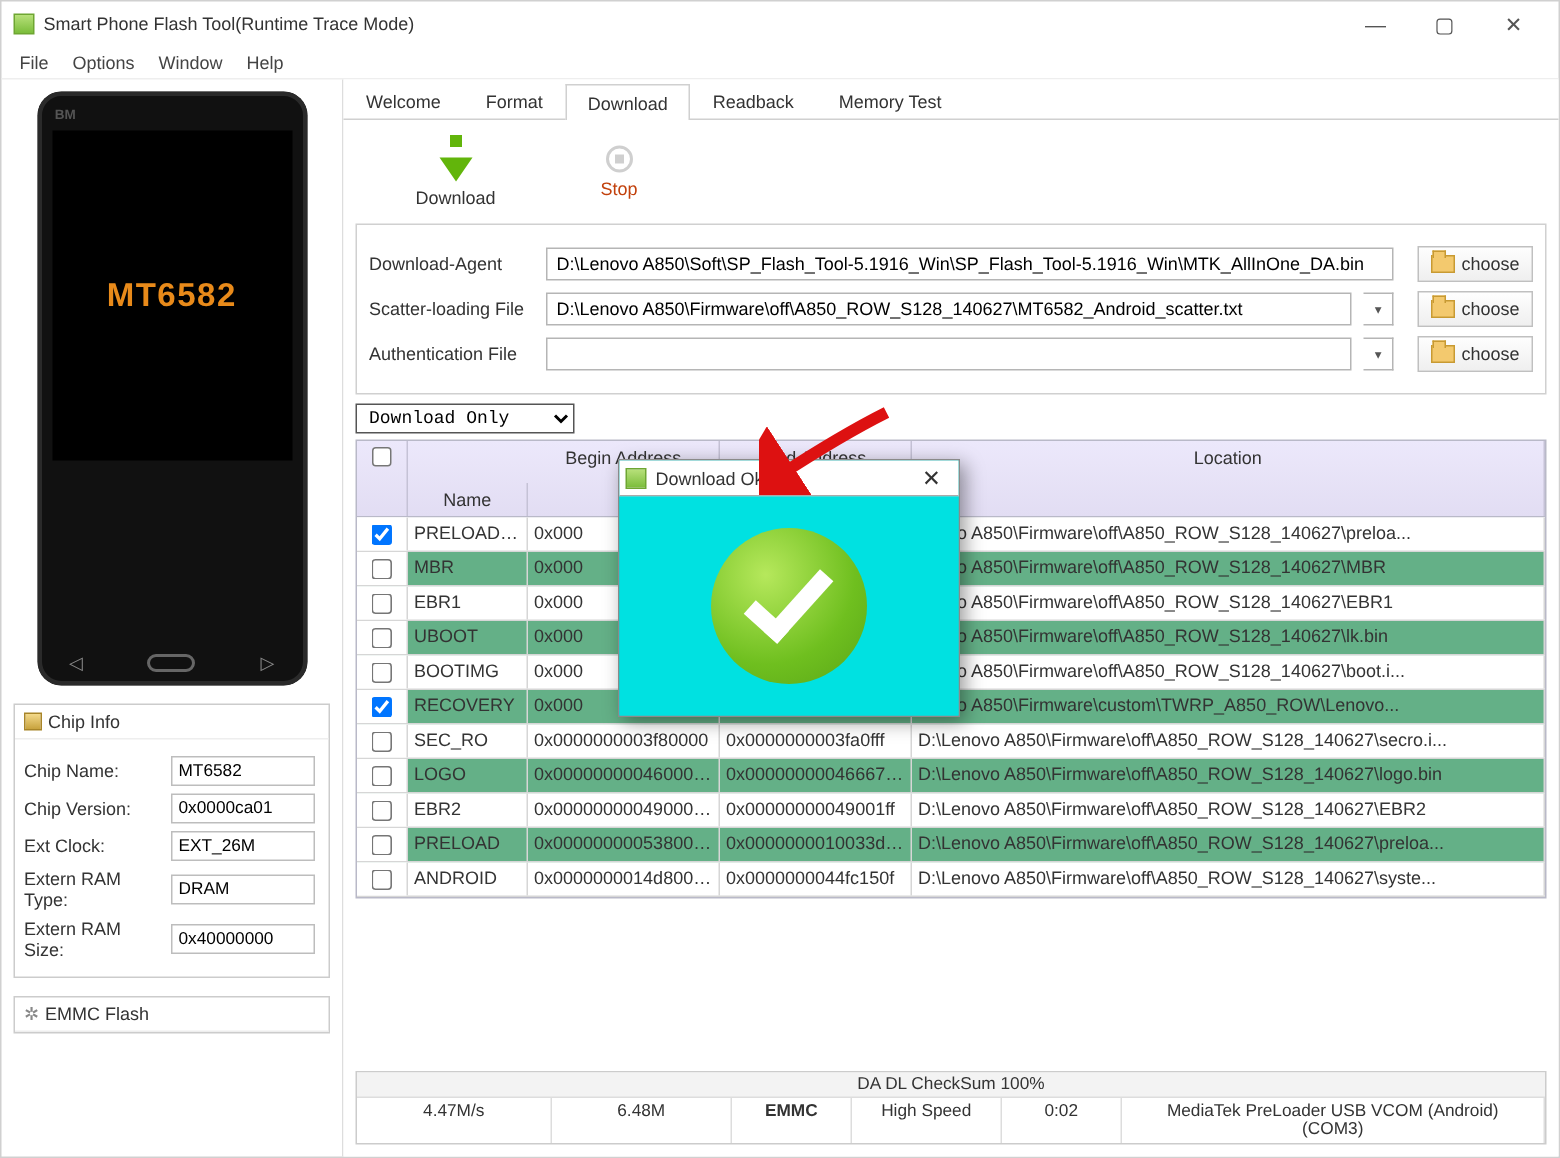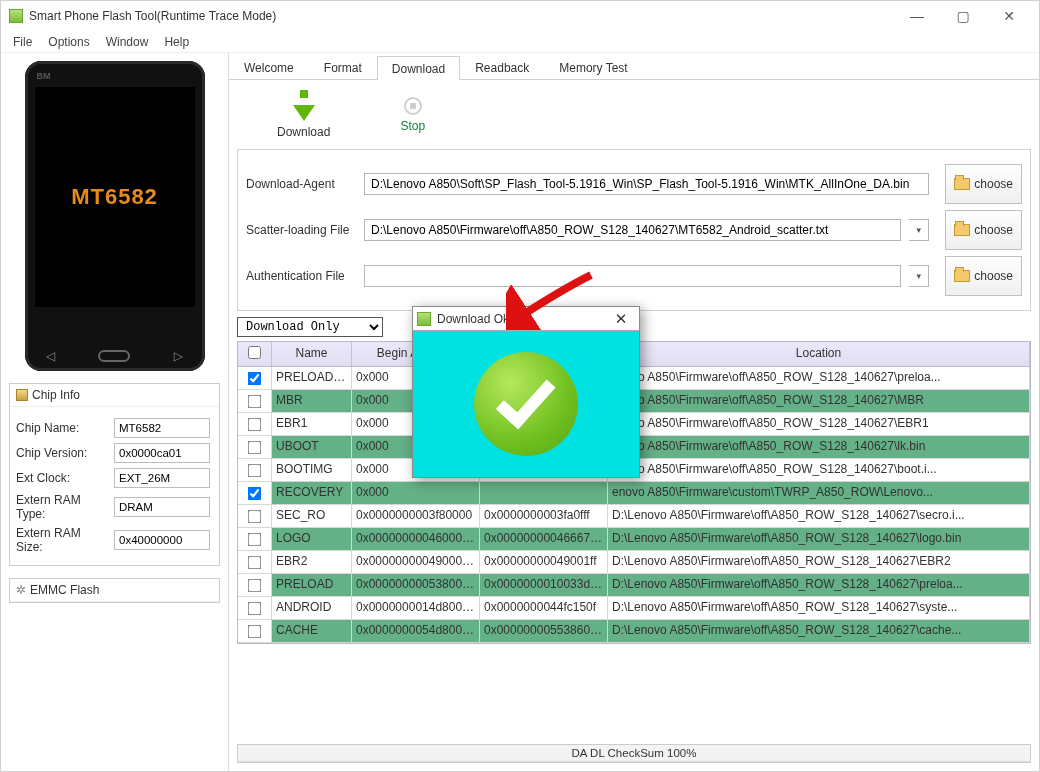--- a/index.html
+++ b/index.html
@@ -9,21 +9,21 @@
   .app-icon { width: 14px; height: 14px; background: linear-gradient(#b7e07a,#7bbd3b); border: 1px solid #6ea632; margin-right: 6px; }
   .title-text { flex: 1; font-size: 12px; color: #333; }
   .win-controls { display: flex; gap: 2px; }
   .win-btn { width: 44px; height: 28px; display: flex; align-items: center; justify-content: center; color: #555; font-size: 14px; }
 
   .menubar { height: 22px; display: flex; align-items: center; padding: 0 4px; border-bottom: 1px solid #eee; }
   .menubar span { padding: 2px 8px; font-size: 12px; color: #444; cursor: default; }
 
   .content { display: flex; height: calc(100% - 30px - 22px); }
   .left-pane { width: 228px; padding: 8px; border-right: 1px solid #ddd; display: flex; flex-direction: column; gap: 12px; overflow: hidden; }
-  .phone-frame { background: #111; border-radius: 16px; width: 180px; height: 310px; margin: 0 auto; padding: 26px 10px 34px 10px; position: relative; box-shadow: inset 0 0 0 3px #2a2a2a; }
+  .phone-frame { background: #111; border-radius: 16px; width: 180px; height: 396px; margin: 0 auto; padding: 26px 10px 34px 10px; position: relative; box-shadow: inset 0 0 0 3px #2a2a2a; }
   .phone-brand { position: absolute; top: 10px; left: 12px; color: #555; font-size: 9px; font-weight: bold; }
   .phone-screen { background: #000; height: 220px; width: 160px; display: flex; align-items: center; justify-content: center; color: #e88a1a; font-weight: bold; font-size: 22px; letter-spacing: 1px; }
   .phone-home { position: absolute; bottom: 8px; left: 0; right: 0; display: flex; justify-content: space-around; align-items: center; color: #888; }
   .phone-home .home-btn { width: 32px; height: 12px; border: 2px solid #666; border-radius: 6px; }
 
   .panel-box { border: 1px solid #ccc; background: #fff; }
   .panel-title { padding: 4px 6px; font-size: 12px; border-bottom: 1px solid #eee; display: flex; align-items: center; gap: 4px; }
   .chip-icon { width: 12px; height: 12px; background: linear-gradient(#f3d98a,#c8a33e); border: 1px solid #a88528; }
   .panel-body { padding: 6px; }
   .chip-row { display: flex; align-items: center; margin: 5px 0; gap: 4px; }
@@ -31,43 +31,43 @@
   .chip-row input { width: 96px; height: 20px; border: 1px solid #bdbdbd; padding: 1px 4px; font-size: 11.5px; background: #fff; }
 
   .right-pane { flex: 1; display: flex; flex-direction: column; padding: 0 0 0 0; position: relative; background: #fff; }
 
   .tabs { display: flex; border-bottom: 1px solid #d0d0d0; margin-top: 2px; }
   .tab { padding: 5px 14px 4px; font-size: 12px; border: 1px solid transparent; border-bottom: none; background: transparent; cursor: default; }
   .tab.active { border-color: #d0d0d0; background: #fff; position: relative; top: 1px; }
 
   .toolbar { display: flex; gap: 70px; padding: 10px 30px 4px 48px; align-items: center; }
   .tb-btn { display: flex; flex-direction: column; align-items: center; font-size: 12px; color: #333; }
-  .tb-btn.disabled { color: #15803d; }
+  .tb-btn.disabled { color: #c2410c; }
   .dl-arrow { width: 0; height: 0; border-left: 11px solid transparent; border-right: 11px solid transparent; border-top: 16px solid #62b50b; position: relative; margin-top: 8px; }
   .dl-stem { width: 8px; height: 8px; background: #62b50b; margin-bottom: -1px; }
   .stop-circ { width: 18px; height: 18px; border: 2px solid #cfcfcf; border-radius: 50%; display: flex; align-items: center; justify-content: center; margin-bottom: 4px; }
   .stop-square { width: 6px; height: 6px; background: #cfcfcf; }
 
   .form-area { border: 1px solid #d0d0d0; margin: 6px 8px 0 8px; padding: 8px; }
   .form-row { display: flex; align-items: center; margin: 6px 0; gap: 8px; }
   .form-row label { width: 110px; font-size: 12px; }
   .form-row input { flex: 1; height: 22px; border: 1px solid #b5b5b5; padding: 2px 6px; font-size: 12px; background: #fff; }
   .form-row .combo { width: 20px; height: 22px; border: 1px solid #b5b5b5; border-left: none; display: flex; align-items: center; justify-content: center; font-size: 9px; color: #555; }
-  .choose-btn { display: flex; align-items: center; gap: 4px; border: 1px solid #c0c0c0; background: linear-gradient(#fefefe,#efefef); padding: 2px 8px; height: 40px; font-size: 12px; margin-left: 8px; }
+  .choose-btn { display: flex; align-items: center; gap: 4px; border: 1px solid #c0c0c0; background: linear-gradient(#fefefe,#efefef); padding: 2px 8px; height: 24px; font-size: 12px; margin-left: 8px; }
   .folder-icon { width: 16px; height: 12px; background: #f3c96e; border: 1px solid #c89a32; position: relative; }
   .folder-icon:before { content: ""; position: absolute; top: -4px; left: 0; width: 7px; height: 4px; background: #f3c96e; border: 1px solid #c89a32; border-bottom: none; }
 
   .mode-row { display: flex; align-items: center; margin: 6px 8px 2px 8px; }
   .mode-select { width: 146px; height: 20px; border: 1px solid #555; font-size: 12px; padding: 1px 4px; background: #fff; font-family: Liberation Mono, monospace; }
 
   .grid-wrap { margin: 2px 8px 0 8px; border: 1px solid #b9b9c8; }
   .grid-header { display: flex; background: linear-gradient(#ece8fb,#e2ddf3); border-bottom: 1px solid #b9b9c8; }
   .grid-header .hc { border-right: 1px solid #c5c2d6; padding: 4px 4px; font-size: 12px; text-align: center; color: #333; }
   .hc.chk { width: 34px; }
-  .hc.name { width: 80px; }
+  .hc.name { width: 80px; margin-top: 28px; }
   .hc.begin { width: 128px; }
   .hc.end { width: 128px; }
   .hc.loc { flex: 1; text-align: center; }
   .grid-body .gr { display: flex; border-bottom: 1px solid #d6d6d6; height: 23px; align-items: stretch; background: #fff; }
   .gr.alt { background: #64b087; }
   .gr .c { border-right: 1px solid #d6d6d6; padding: 3px 4px; font-size: 12px; overflow: hidden; white-space: nowrap; text-overflow: ellipsis; }
   .c.chk { width: 34px; display: flex; align-items: center; justify-content: center; background: #fff !important; }
   .c.name { width: 80px; }
   .c.begin { width: 128px; }
   .c.end { width: 128px; }
@@ -329,34 +329,33 @@
             </div>
             <div class="gr">
               <div class="c chk">
                 <input type="checkbox" style="">
               </div>
               <div class="c name">ANDROID</div>
               <div class="c begin">0x0000000014d80000</div>
               <div class="c end">0x0000000044fc150f</div>
               <div class="c loc">D:\Lenovo A850\Firmware\off\A850_ROW_S128_140627\syste...</div>
             </div>
-            <div class="gr alt">
-              <div class="c chk">
-                <input type="checkbox" style="">
-              </div>
-              <div class="c name">CACHE</div>
-              <div class="c begin">0x0000000054d80000</div>
-              <div class="c end">0x0000000055386093</div>
-              <div class="c loc">D:\Lenovo A850\Firmware\off\A850_ROW_S128_140627\cache...</div>
-            </div>
           </div>
       </div>
 
       <div class="statusbar">
         <div class="status-top">DA DL CheckSum 100%</div>
+        <div class="status-bot">
+          <div style="width:130px;text-align:center;">4.47M/s</div>
+          <div style="width:120px;text-align:center;">6.48M</div>
+          <div style="width:80px;text-align:center;font-weight:bold;">EMMC</div>
+          <div style="width:100px;text-align:center;">High Speed</div>
+          <div style="width:80px;text-align:center;">0:02</div>
+          <div style="flex:1;text-align:center;">MediaTek PreLoader USB VCOM (Android) (COM3)</div>
+        </div>
       </div>
     </div>
   </div>
 
   <div class="modal">
     <div class="modal-title">
       <div class="mi"></div>
       <div class="mt">Download Ok</div>
       <div class="mx">✕</div>
     </div>

